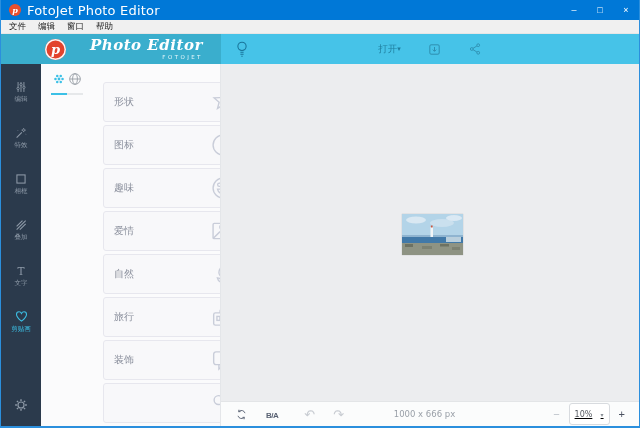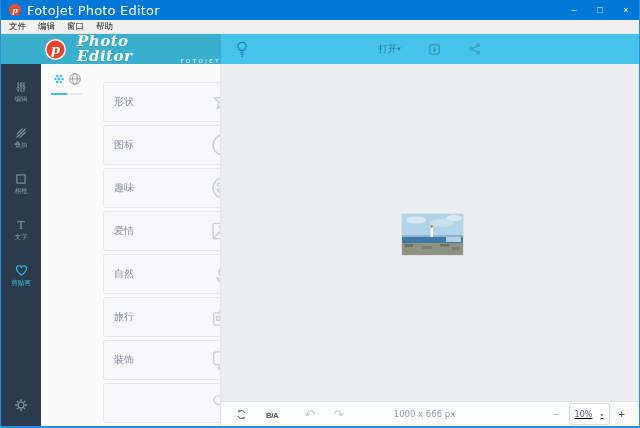--- a/index.html
+++ b/index.html
@@ -18,21 +18,21 @@
 
   
   .menubar { height:14px; background:#f0f0f0; display:flex; align-items:center; padding-left:2px; border-bottom:1px solid #e6e6e6;}
   .menu-item { font-size:8.5px; color:#1b1b1b; padding:0 6px; line-height:13px; }
 
   
   .header { height:30px; display:flex; }
   .logo { width:220px; background:#3aaecd; display:flex; align-items:center; padding-left:44px; }
   .logo-badge { width:21px; height:21px; border-radius:50%; background:#e2432c; box-shadow:inset 0 0 0 1.5px rgba(255,255,255,.95);
                 color:#fff; font:italic bold 13px/21px "DejaVu Serif", serif; text-align:center; flex:none; }
-  .logo-text { display:flex; margin-left:11px; }
+  .logo-text { display:flex; flex-direction:column; margin-left:24px; }
   .logo-script { color:#fff; font:italic bold 15px/15px "DejaVu Serif", serif; letter-spacing:.5px; }
   .logo-sub { color:#eaf8fb; font-size:5.5px; letter-spacing:2.4px; align-self:flex-end; margin-top:1px; }
   .toolbar { flex:1; background:#46c3e8; position:relative; display:flex; align-items:center; justify-content:center; gap:26px; }
   .tb-idea { position:absolute; left:13px; top:4px; }
   .tb-open { display:flex; align-items:center; gap:0; border:0; background:transparent; color:#1f7f9f; font-size:9.5px; }
   .tb-open .caret { font-size:7px; color:#1f7f9f; }
   .tb-iconbtn { border:0; background:transparent; padding:0; line-height:0; }
 
   
   .body { display:flex; height:362px; }
@@ -152,31 +152,41 @@
           <g fill="#2b3a4c" stroke="#8e9aa8" stroke-width="1.4">
               <circle cx="7" cy="14.5" r="2"></circle>
               <circle cx="12" cy="8" r="2"></circle>
               <circle cx="17" cy="12.5" r="2"></circle>
             </g>
         </svg>
         <span class="lbl">编辑</span>
       </div>
       <div class="rail-item">
         <svg width="14" height="14" viewBox="0 0 24 24">
+          <g stroke="#8e9aa8" stroke-width="1.8" fill="none">
+            <path d="M4.5 20 13.5 11"></path>
+            <path d="M16.5 3.8l.9 2.4 2.4.9-2.4.9-.9 2.4-.9-2.4-2.4-.9 2.4-.9z" stroke-width="1.2"></path>
+            <path d="M20 13.5l.4 1M6.5 7.5l.4 1" stroke-width="1.2"></path>
+          </g>
+        </svg>
+        <span class="lbl">特效</span>
+      </div>
+      <div class="rail-item">
+        <svg width="14" height="14" viewBox="0 0 24 24">
+          <rect x="5" y="5" width="14" height="14" fill="none" stroke="#8e9aa8" stroke-width="1.8"></rect>
+        </svg>
+        <span class="lbl">相框</span>
+      </div>
+      <div class="rail-item">
+        <svg width="14" height="14" viewBox="0 0 24 24">
           <g stroke="#8e9aa8" stroke-width="1.9" fill="none">
               <path d="M4.5 14.5 14.5 4.5M4.5 20 20 4.5M10 20 20 10"></path>
             </g>
         </svg>
         <span class="lbl">叠加</span>
-      </div>
-      <div class="rail-item">
-        <svg width="14" height="14" viewBox="0 0 24 24">
-          <rect x="5" y="5" width="14" height="14" fill="none" stroke="#8e9aa8" stroke-width="1.8"></rect>
-        </svg>
-        <span class="lbl">相框</span>
       </div>
       <div class="rail-item">
         <svg width="14" height="14" viewBox="0 0 24 24">
           <text x="12" y="18" text-anchor="middle" font-size="18" font-family="DejaVu Serif, serif" fill="#8e9aa8">T</text>
         </svg>
         <span class="lbl">文字</span>
       </div>
       <div class="rail-item active">
         <svg width="15" height="15" viewBox="0 0 24 24">
           <path d="M12 19.5C6.5 15 4 11.5 4 8.6 4 6.3 5.8 4.5 8 4.5c1.7 0 3.2 1 4 2.6.8-1.6 2.3-2.6 4-2.6 2.2 0 4 1.8 4 4.1 0 2.9-2.5 6.4-8 10.9z" fill="none" stroke="#3cc0e6" stroke-width="1.7"></path>

